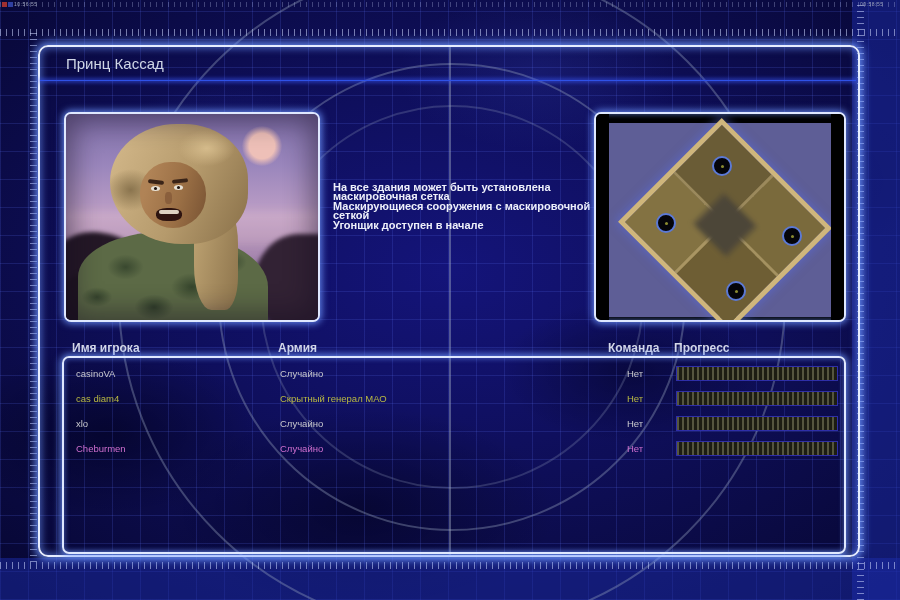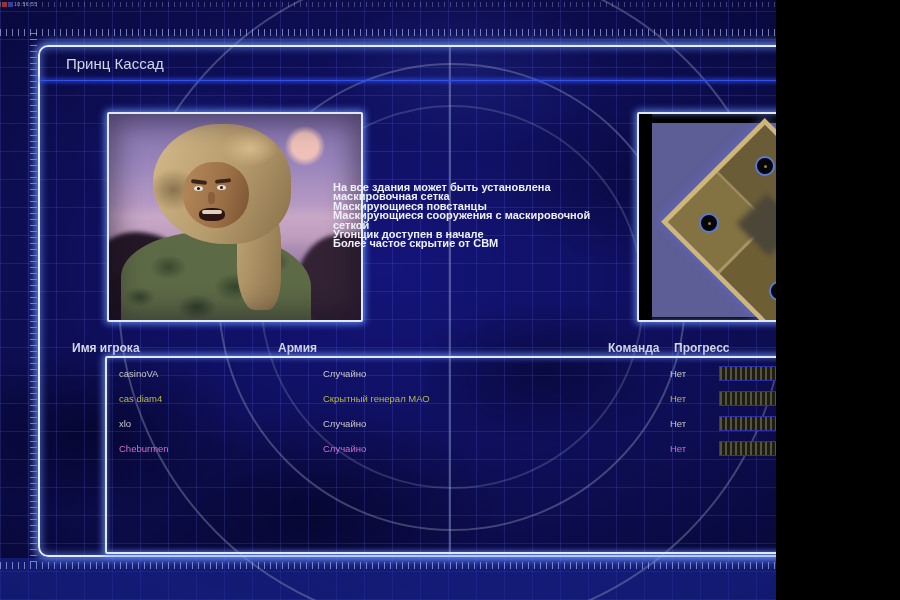--- a/index.html
+++ b/index.html
@@ -1,17 +1,17 @@
 <!DOCTYPE html>
 <html><head>
 <meta charset="utf-8">
 <style>
   html,body{margin:0;padding:0;background:#000;}
   #stage{
-    position:relative;width:776px;height:600px;overflow:hidden;
+    position:relative;width:900px;height:600px;overflow:hidden;
     font-family:"Liberation Sans",sans-serif;
     background:
       radial-gradient(ellipse 700px 450px at 50% 45%, #14147a 0%, #0d0d52 55%, #06062e 100%);
   }
   
   .clouds{position:absolute;inset:0;z-index:0;
     background-image:
       radial-gradient(ellipse 240px 130px at 12% 72%, rgba(0,0,24,.55), transparent 65%),
       radial-gradient(ellipse 300px 160px at 40% 85%, rgba(0,0,20,.5), transparent 65%),
       radial-gradient(ellipse 260px 140px at 85% 30%, rgba(0,0,26,.45), transparent 65%),
@@ -46,22 +46,22 @@
   .c3{left:260px;top:105px;width:380px;height:380px;border-color:rgba(150,162,190,.25);}
   .reticle-vline{position:absolute;left:449px;top:45px;width:2px;height:511px;background:rgba(160,170,195,.45);z-index:1;}
   
   .frame{position:absolute;left:38px;top:45px;width:818px;height:508px;z-index:2;
     border:2px solid #e6edff;border-radius:10px;
     box-shadow:0 0 9px 3px rgba(110,150,255,.85), inset 0 0 7px 2px rgba(110,150,255,.55);}
   .title{position:absolute;left:66px;top:55px;z-index:3;font-size:15px;color:#cfd6e6;z-index:3;}
   .title-underline{position:absolute;left:40px;top:80px;width:816px;height:1px;background:#2f52e8;
     box-shadow:0 0 4px 1px rgba(60,90,255,.8);z-index:2;}
   
-  .panel{position:absolute;border:2px solid #dfe8ff;border-radius:2px;z-index:3;
-    box-shadow:0 0 7px 2px rgba(110,150,255,.8), inset 0 0 5px 1px rgba(110,150,255,.5);margin-left:43px;}
+  .panel{position:absolute;border:2px solid #dfe8ff;border-radius:7px;z-index:3;
+    box-shadow:0 0 7px 2px rgba(110,150,255,.8), inset 0 0 5px 1px rgba(110,150,255,.5);}
   .portrait-panel{left:64px;top:112px;width:252px;height:206px;overflow:hidden;background:#7e6ea8;}
   .map-panel{left:594px;top:112px;width:248px;height:206px;overflow:hidden;background:#000;}
   .players-panel{left:62px;top:356px;width:780px;height:194px;}
   
   .po{position:absolute;}
   .po-sky{inset:0;background:linear-gradient(180deg,#7e6ea8 0%,#9a86bc 25%,#bfa0c6 50%,#a888b0 68%,#7a5f90 85%,#5e4878 100%);}
   .po-sun{left:176px;top:12px;width:40px;height:40px;border-radius:50%;
     background:radial-gradient(circle,#eec0b8 0 45%,rgba(238,192,184,0) 72%);}
   .po-haze{left:0;top:96px;width:252px;height:34px;background:rgba(232,196,206,.22);filter:blur(4px);}
   .po-bush-l{left:-18px;top:118px;width:110px;height:100px;background:#241826;border-radius:40% 60% 30% 50%;filter:blur(2px);}
@@ -181,24 +181,22 @@
     <div class="po po-pupil p-l"></div>
     <div class="po po-pupil p-r"></div>
     <div class="po po-nose"></div>
     <div class="po po-mouth"></div>
     <div class="po po-teeth"></div>
     <div class="po po-vignette"></div>
   </div>
 
   <div class="abilities">
       <div>На все здания может быть установлена маскировочная сетка</div>
-      <div>Маскирующиеся повстанцы</div>
       <div>Маскирующиеся сооружения с маскировочной сеткой</div>
       <div>Угонщик доступен в начале</div>
-      <div>Более частое скрытие от СВМ</div>
     </div>
 
   <div class="panel map-panel">
     <div class="map-sq">
       <div class="map-diamond">
         <div class="map-sep-h"></div>
         <div class="map-sep-v"></div>
         <div class="map-center"></div>
       </div>
       <div class="spawn sp-n"></div>

